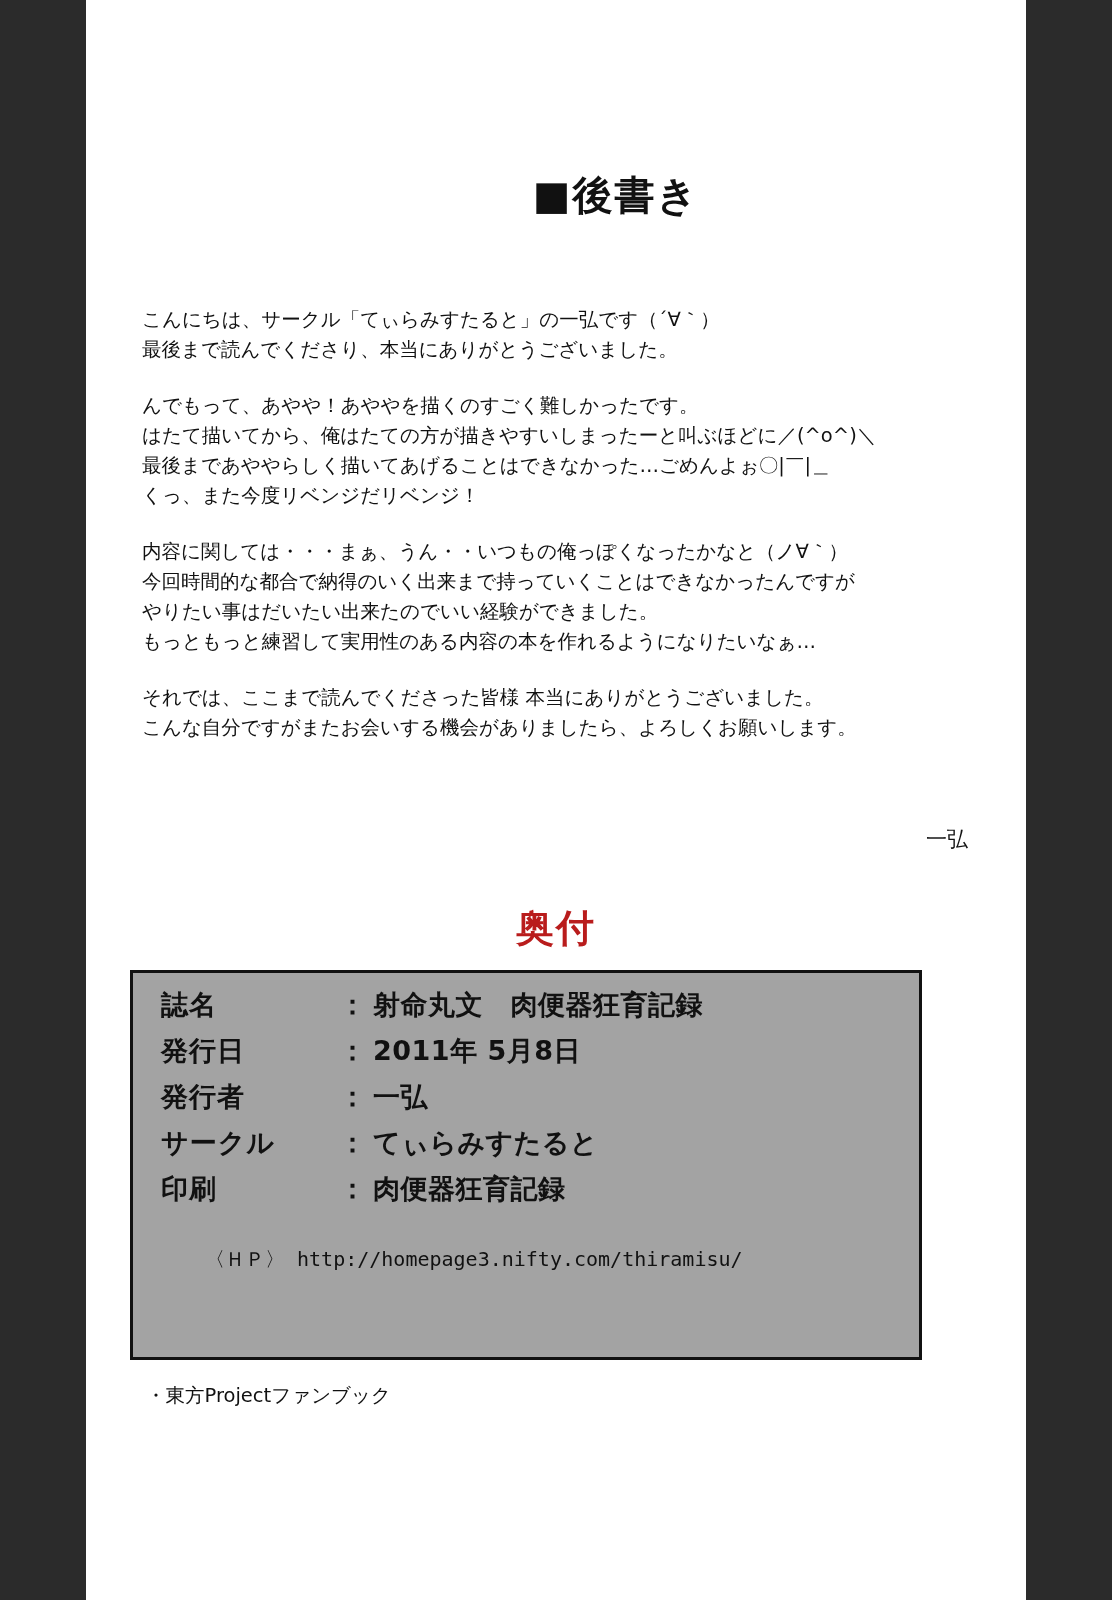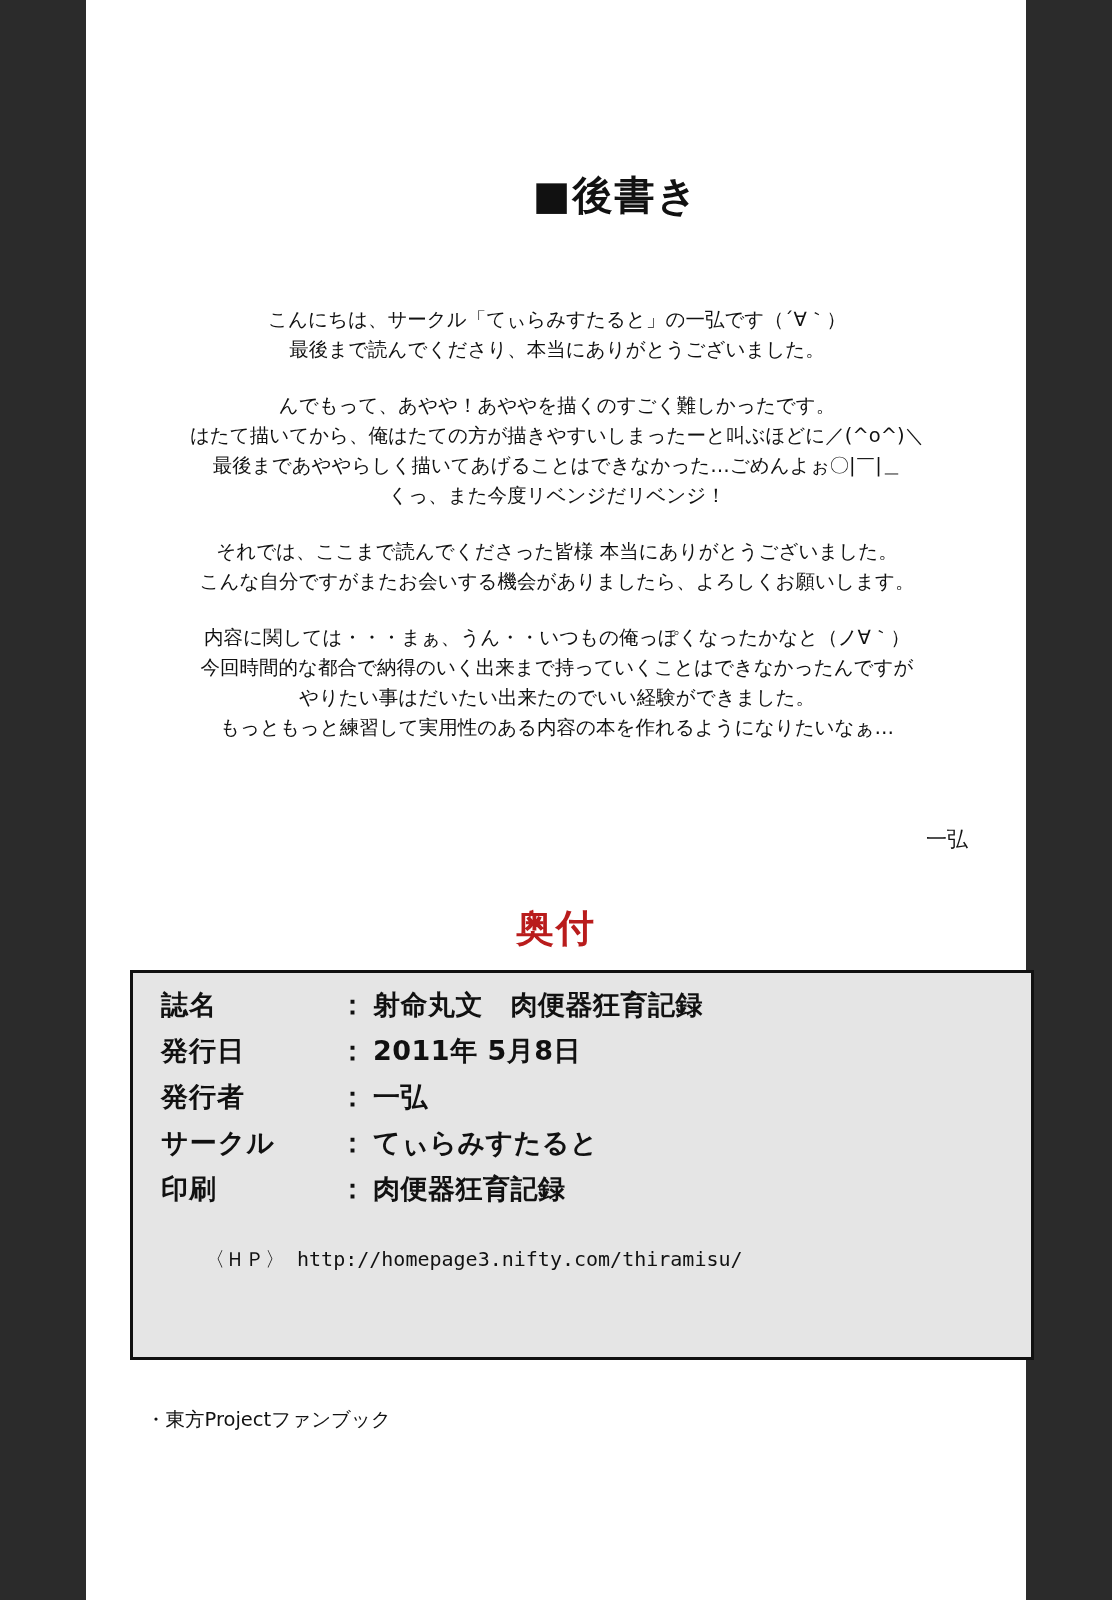--- a/index.html
+++ b/index.html
@@ -52,21 +52,20 @@
     top: 305px;
     width: 830px;
     color: #111;
     font-size: 19.5px;
     line-height: 30px;
     font-family: "DejaVu Sans", "Liberation Sans", sans-serif;
   }
   .afterword-body p {
     margin: 0 0 26px 0;
     white-space: pre-line;
-    text-align: center;
   }
   .signature {
     position: absolute;
     left: 0;
     top: 825px;
     width: 882px;
     text-align: right;
     font-size: 21px;
     color: #111;
   }
@@ -80,25 +79,25 @@
     text-align: center;
     font-size: 38px;
     font-weight: bold;
     color: #b91c1c;
     letter-spacing: 2px;
   }
   .colophon-box {
     position: absolute;
     left: 44px;
     top: 970px;
-    width: 904px;
+    width: 792px;
     height: 390px;
     border: 3px solid #111;
     box-sizing: border-box;
-    background: #e5e5e5;
+    background: #a3a3a3;
     padding-left: 8px;
   }
   .colophon-rows {
     position: absolute;
     left: 28px;
     top: 14px;
     width: 740px;
   }
   .crow {
     display: flex;
@@ -136,45 +135,45 @@
   
   .notes {
     position: absolute;
     left: 60px;
     top: 1380px;
     width: 820px;
     font-size: 19.5px;
     line-height: 31px;
     color: #111;
   }
-  .notes div { white-space: pre-line; margin-top: 24px; }
+  .notes div { white-space: pre-line; }
 </style>
 </head>
 <body>
 
 <div class="edge-left"></div>
 <div class="edge-right"></div>
 
 <div class="page">
 
   <div class="afterword-heading">■後書き</div>
 
   <div class="afterword-body">
     <p>こんにちは、サークル「てぃらみすたると」の一弘です（´∀｀）
 最後まで読んでくださり、本当にありがとうございました。</p>
     <p>んでもって、あやや！あややを描くのすごく難しかったです。
 はたて描いてから、俺はたての方が描きやすいしまったーと叫ぶほどに／(^o^)＼
 最後まであややらしく描いてあげることはできなかった…ごめんよぉ〇|￣|＿
 くっ、また今度リベンジだリベンジ！</p>
-    <p>それでは、ここまで読んでくださった皆様 本当にありがとうございました。
-こんな自分ですがまたお会いする機会がありましたら、よろしくお願いします。</p>
     <p>内容に関しては・・・まぁ、うん・・いつもの俺っぽくなったかなと（ノ∀｀）
 今回時間的な都合で納得のいく出来まで持っていくことはできなかったんですが
 やりたい事はだいたい出来たのでいい経験ができました。
 もっともっと練習して実用性のある内容の本を作れるようになりたいなぁ…</p>
+    <p>それでは、ここまで読んでくださった皆様 本当にありがとうございました。
+こんな自分ですがまたお会いする機会がありましたら、よろしくお願いします。</p>
   </div>
 
   <div class="signature">一弘</div>
 
   <div class="colophon-heading">奥付</div>
 
   <div class="colophon-box">
     <div class="colophon-rows">
       <div class="crow">
         <span class="label">誌名</span>

